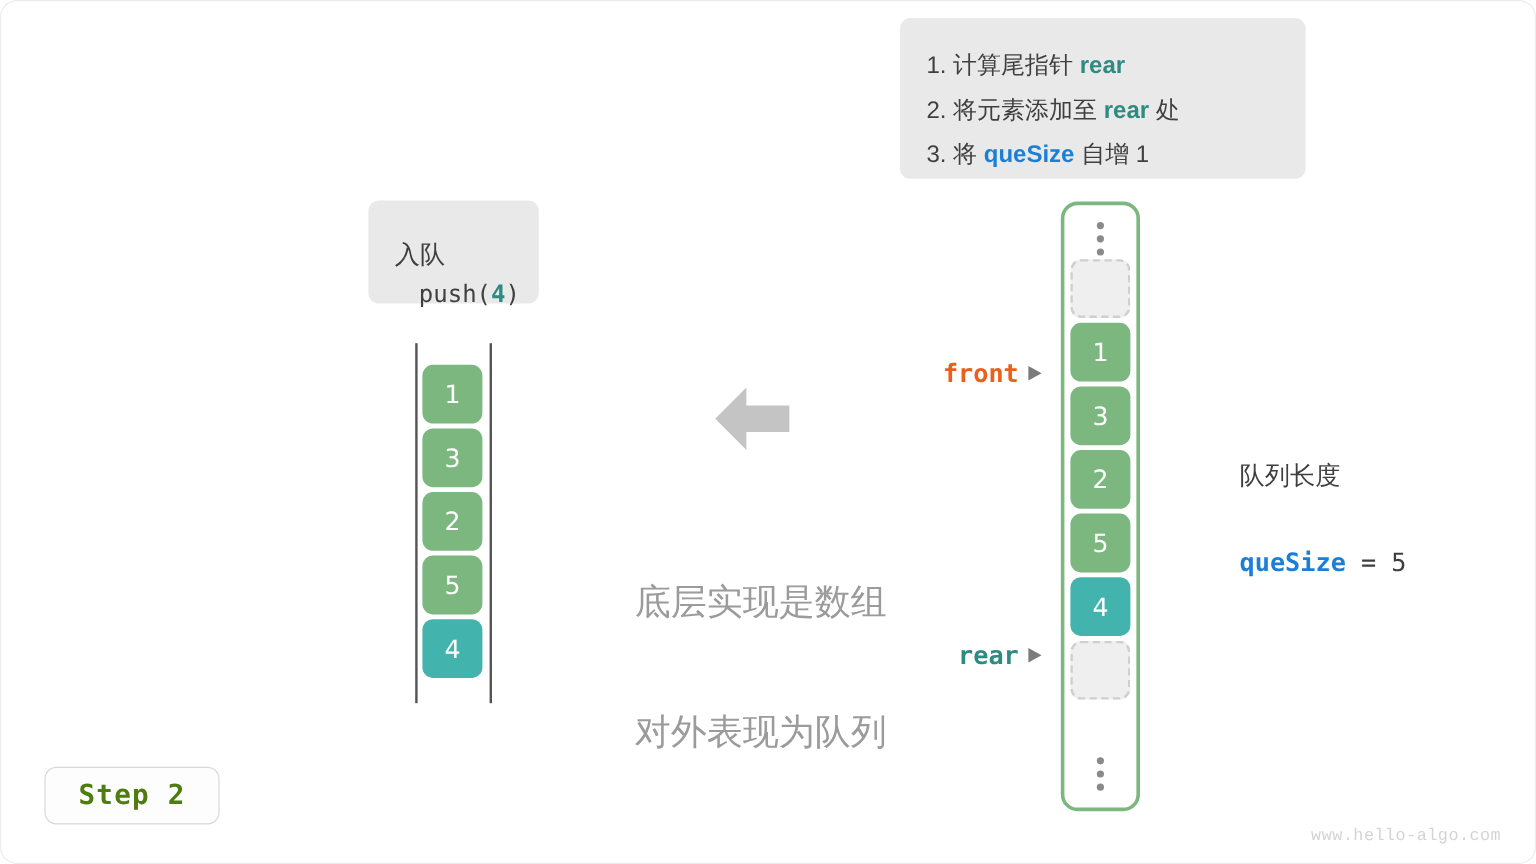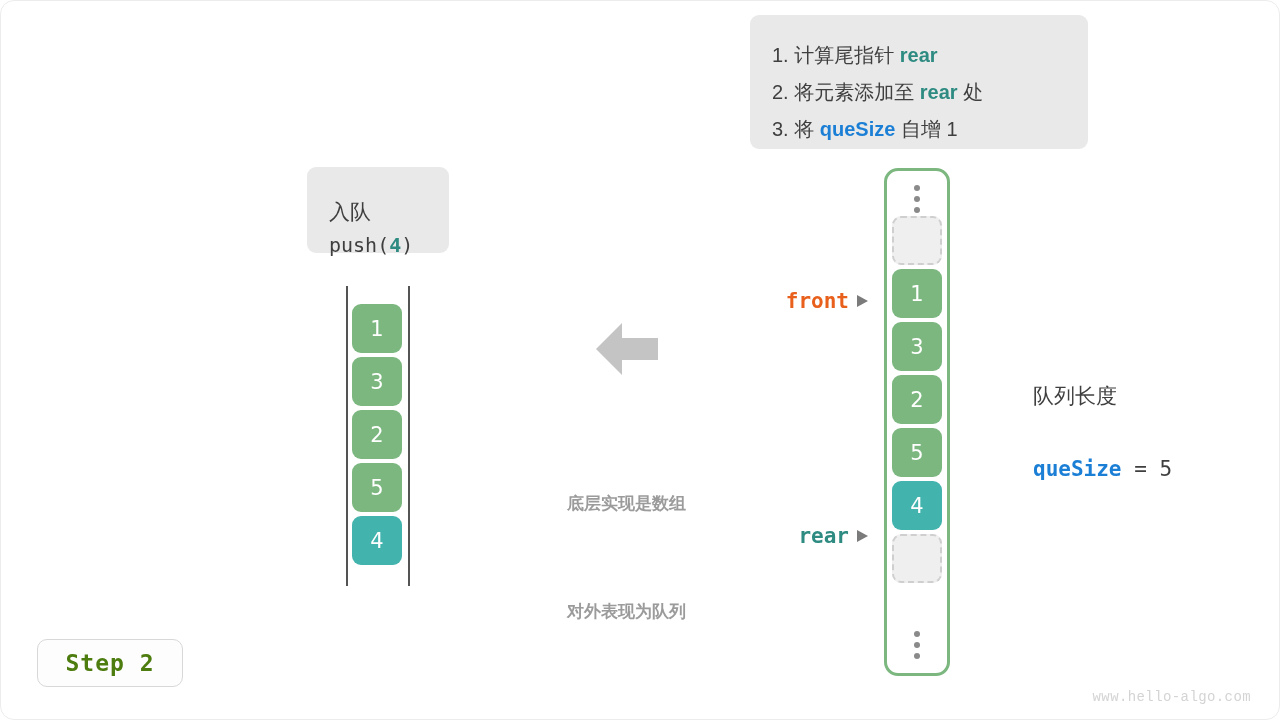--- a/index.html
+++ b/index.html
@@ -56,21 +56,21 @@
     width: 142px;
     height: 86px;
     padding: 29px 0 0 22px;
   }
   .push-line {
     font-size: 21px;
     color: #3f3f3f;
     line-height: 33px;
     white-space: pre;
   }
-  .push-line.mono { font-family: "DejaVu Sans Mono", monospace; font-size: 20px; }
+  .push-line.mono { font-family: "DejaVu Sans Mono", monospace; font-size: 20px; margin-left: 20px; }
 
   
   #left-queue {
     position: absolute;
     left: 345px;
     top: 285px;
     width: 64px;
     height: 300px;
   }
   .rail {
@@ -149,20 +149,21 @@
   
   .ptr {
     position: absolute;
     display: flex;
     align-items: center;
     gap: 8px;
     font-family: "DejaVu Sans Mono", monospace;
     font-size: 21px;
     font-weight: bold;
     white-space: pre;
+    margin-top: 10px;
   }
   .ptr .arrowhead {
     width: 0; height: 0;
     border-top: 6px solid transparent;
     border-bottom: 6px solid transparent;
     border-left: 11px solid #7b7b7b;
   }
   #ptr-front { right: 411px; top: 288px; color: #e8601c; }
   #ptr-rear  { right: 411px; top: 523px; color: #2e8b82; }
 
@@ -173,22 +174,22 @@
     top: 320px;
     width: 62px;
     height: 56px;
   }
   #center-note {
     position: absolute;
     left: 528px;
     top: 412px;
     width: 195px;
     text-align: center;
-    font-size: 17px;
-    font-weight: bold;
+    font-size: 30px;
+    font-weight: normal;
     color: #9b9b9b;
     line-height: 36px;
     white-space: pre;
   }
 
   
   #quesize-note {
     position: absolute;
     left: 1032px;
     top: 340px;

